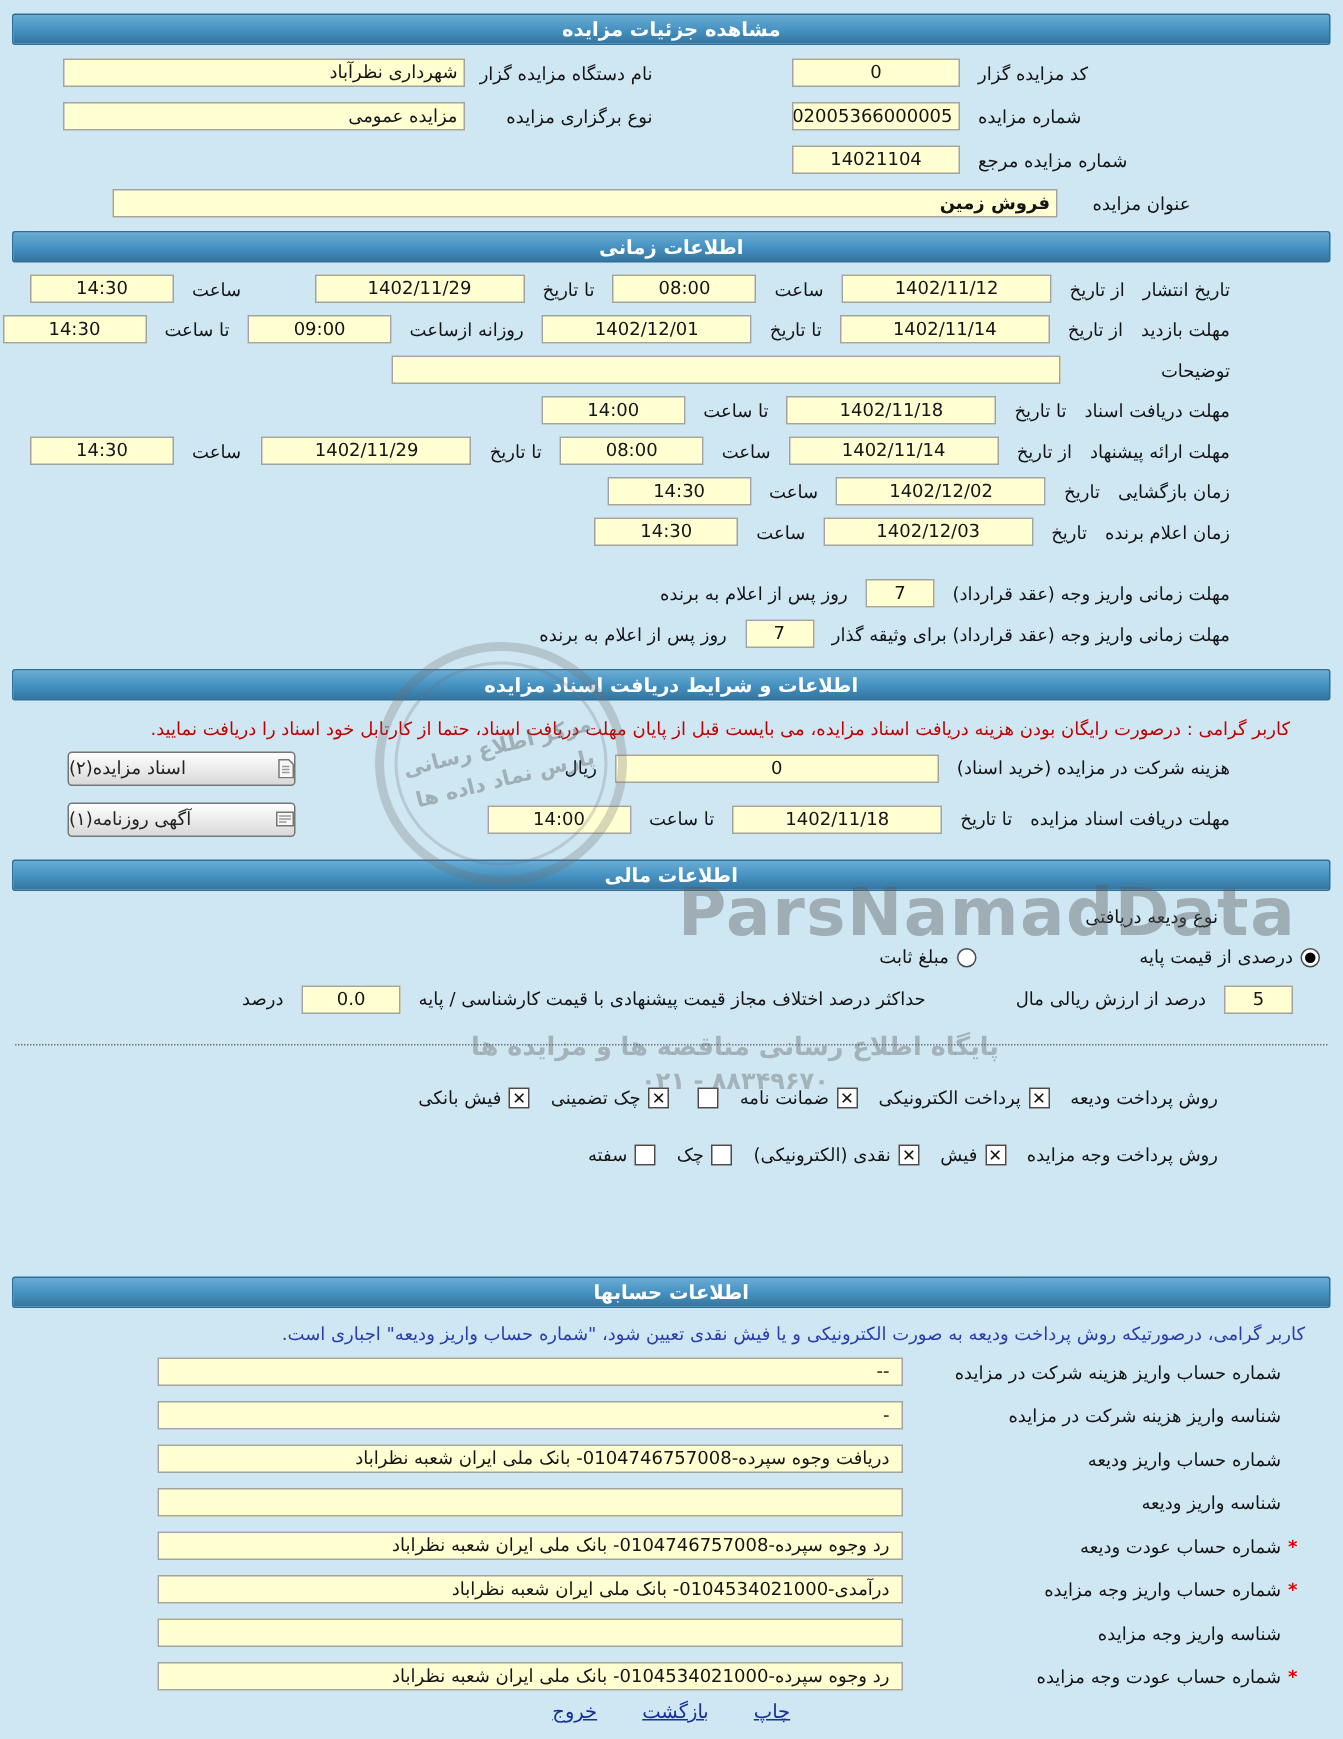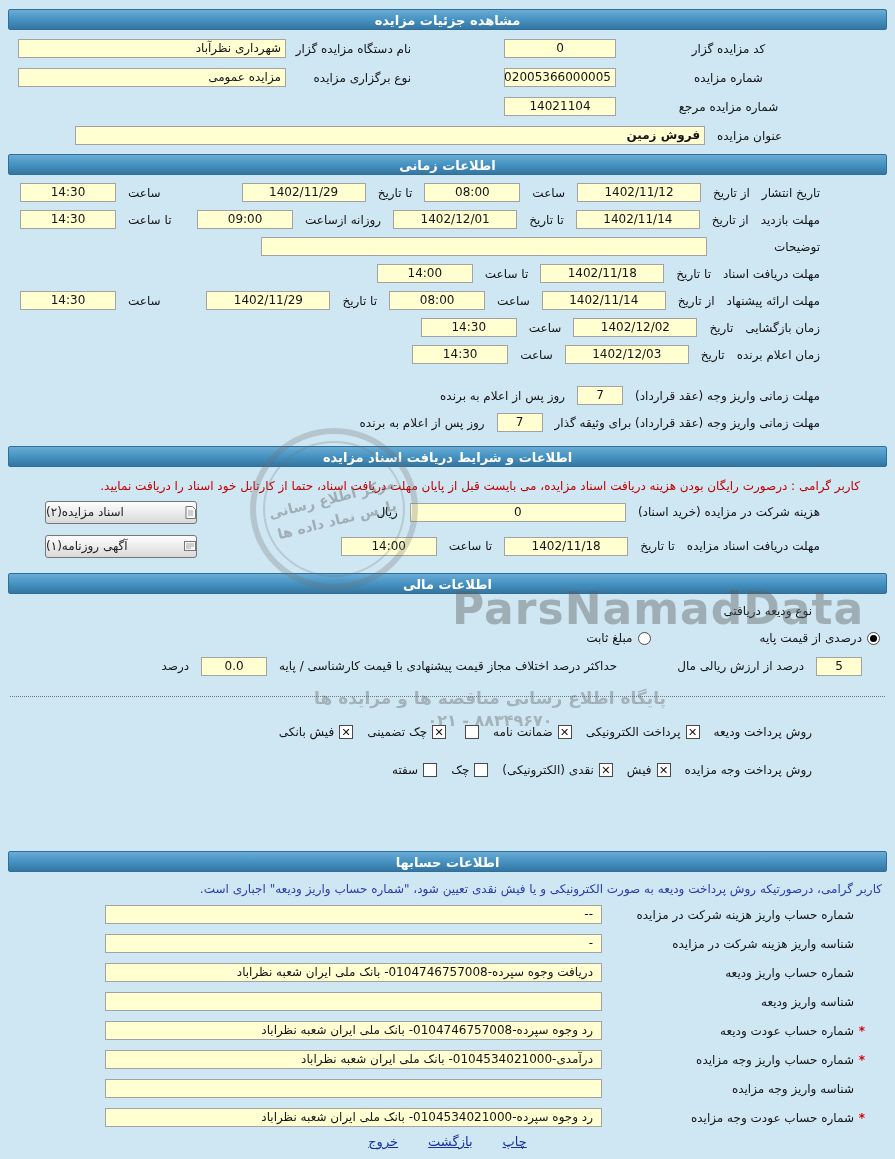--- a/index.html
+++ b/index.html
@@ -12,37 +12,37 @@
   .mt62{margin-top:62px;}
   .lab{white-space:nowrap;}
   .frow{display:flex;align-items:center;column-gap:12px;}
   .time-row{height:27px;padding:0 75px 0 20px;}
   .pay-row{height:27px;padding:0 75px 0 20px;}
   .first-pay{margin-top:14px;}
   .pair{display:flex;align-items:center;column-gap:12px;}
   .push{margin-inline-start:auto;}
   .fld{background:#ffffd2;border:1px solid #a3a3a3;height:19px;line-height:17px;padding:0 4px;text-align:center;
        overflow:hidden;white-space:nowrap;}
-  .fld.date{width:124px;}
+  .fld.date{width:140px;}
   .fld.time{width:96px;}
   .fld.tiny{width:46px;}
   .fld.num{width:66px;}
   .fld.fee{width:216px;}
   .fld.wide{width:446px;margin-inline-start:55px;text-align:right;}
   .g-row{display:flex;align-items:center;height:29px;padding-right:90px;}
-  .gl1{width:165px;text-align:center;padding-left:12px;white-space:nowrap;margin-left:24px;}
+  .gl1{width:165px;text-align:left;padding-left:12px;white-space:nowrap;}
   .gl2{width:125px;text-align:right;padding-left:12px;white-space:nowrap;}
   .gv1{width:112px;}
   .gsp{width:93px;}
   .gv2{width:268px;text-align:right;}
   .g-row-title{display:flex;align-items:center;height:29px;padding:0 90px 0 75px;}
-  .glt{width:100px;text-align:left;padding-left:12px;white-space:nowrap;}
+  .glt{width:100px;text-align:center;padding-left:12px;white-space:nowrap;}
   .gvt{flex:1;text-align:right;font-weight:bold;}
   .warn{color:#c00000;text-align:right;padding:8px 35px 2px;}
-  .notice{color:#2b3cab;text-align:right;padding:6px 13px 4px;}
+  .notice{color:#2b3cab;text-align:right;padding:6px 25px 4px;}
   .docs-row{height:34px;padding:0 75px 0 45px;}
   .btn{margin-inline-start:auto;width:152px;height:23px;border:1px solid #767676;border-radius:3px;
        background:linear-gradient(#fefefe,#d9d9d9);display:flex;align-items:center;justify-content:space-between;
        column-gap:6px;font-family:inherit;font-size:12px;color:#222;cursor:pointer;padding:0;}
   .fin-label-row{height:26px;padding:0 83px;}
   .radio-row{height:28px;padding:0 15px;}
   .radio-gap{width:85px;}
   .pct-row{height:28px;padding:0 33px;}
   .maxdiff{display:flex;align-items:center;column-gap:12px;margin-inline-start:48px;}
   .dotted{border-top:1px dotted #777;margin:16px 10px;}

